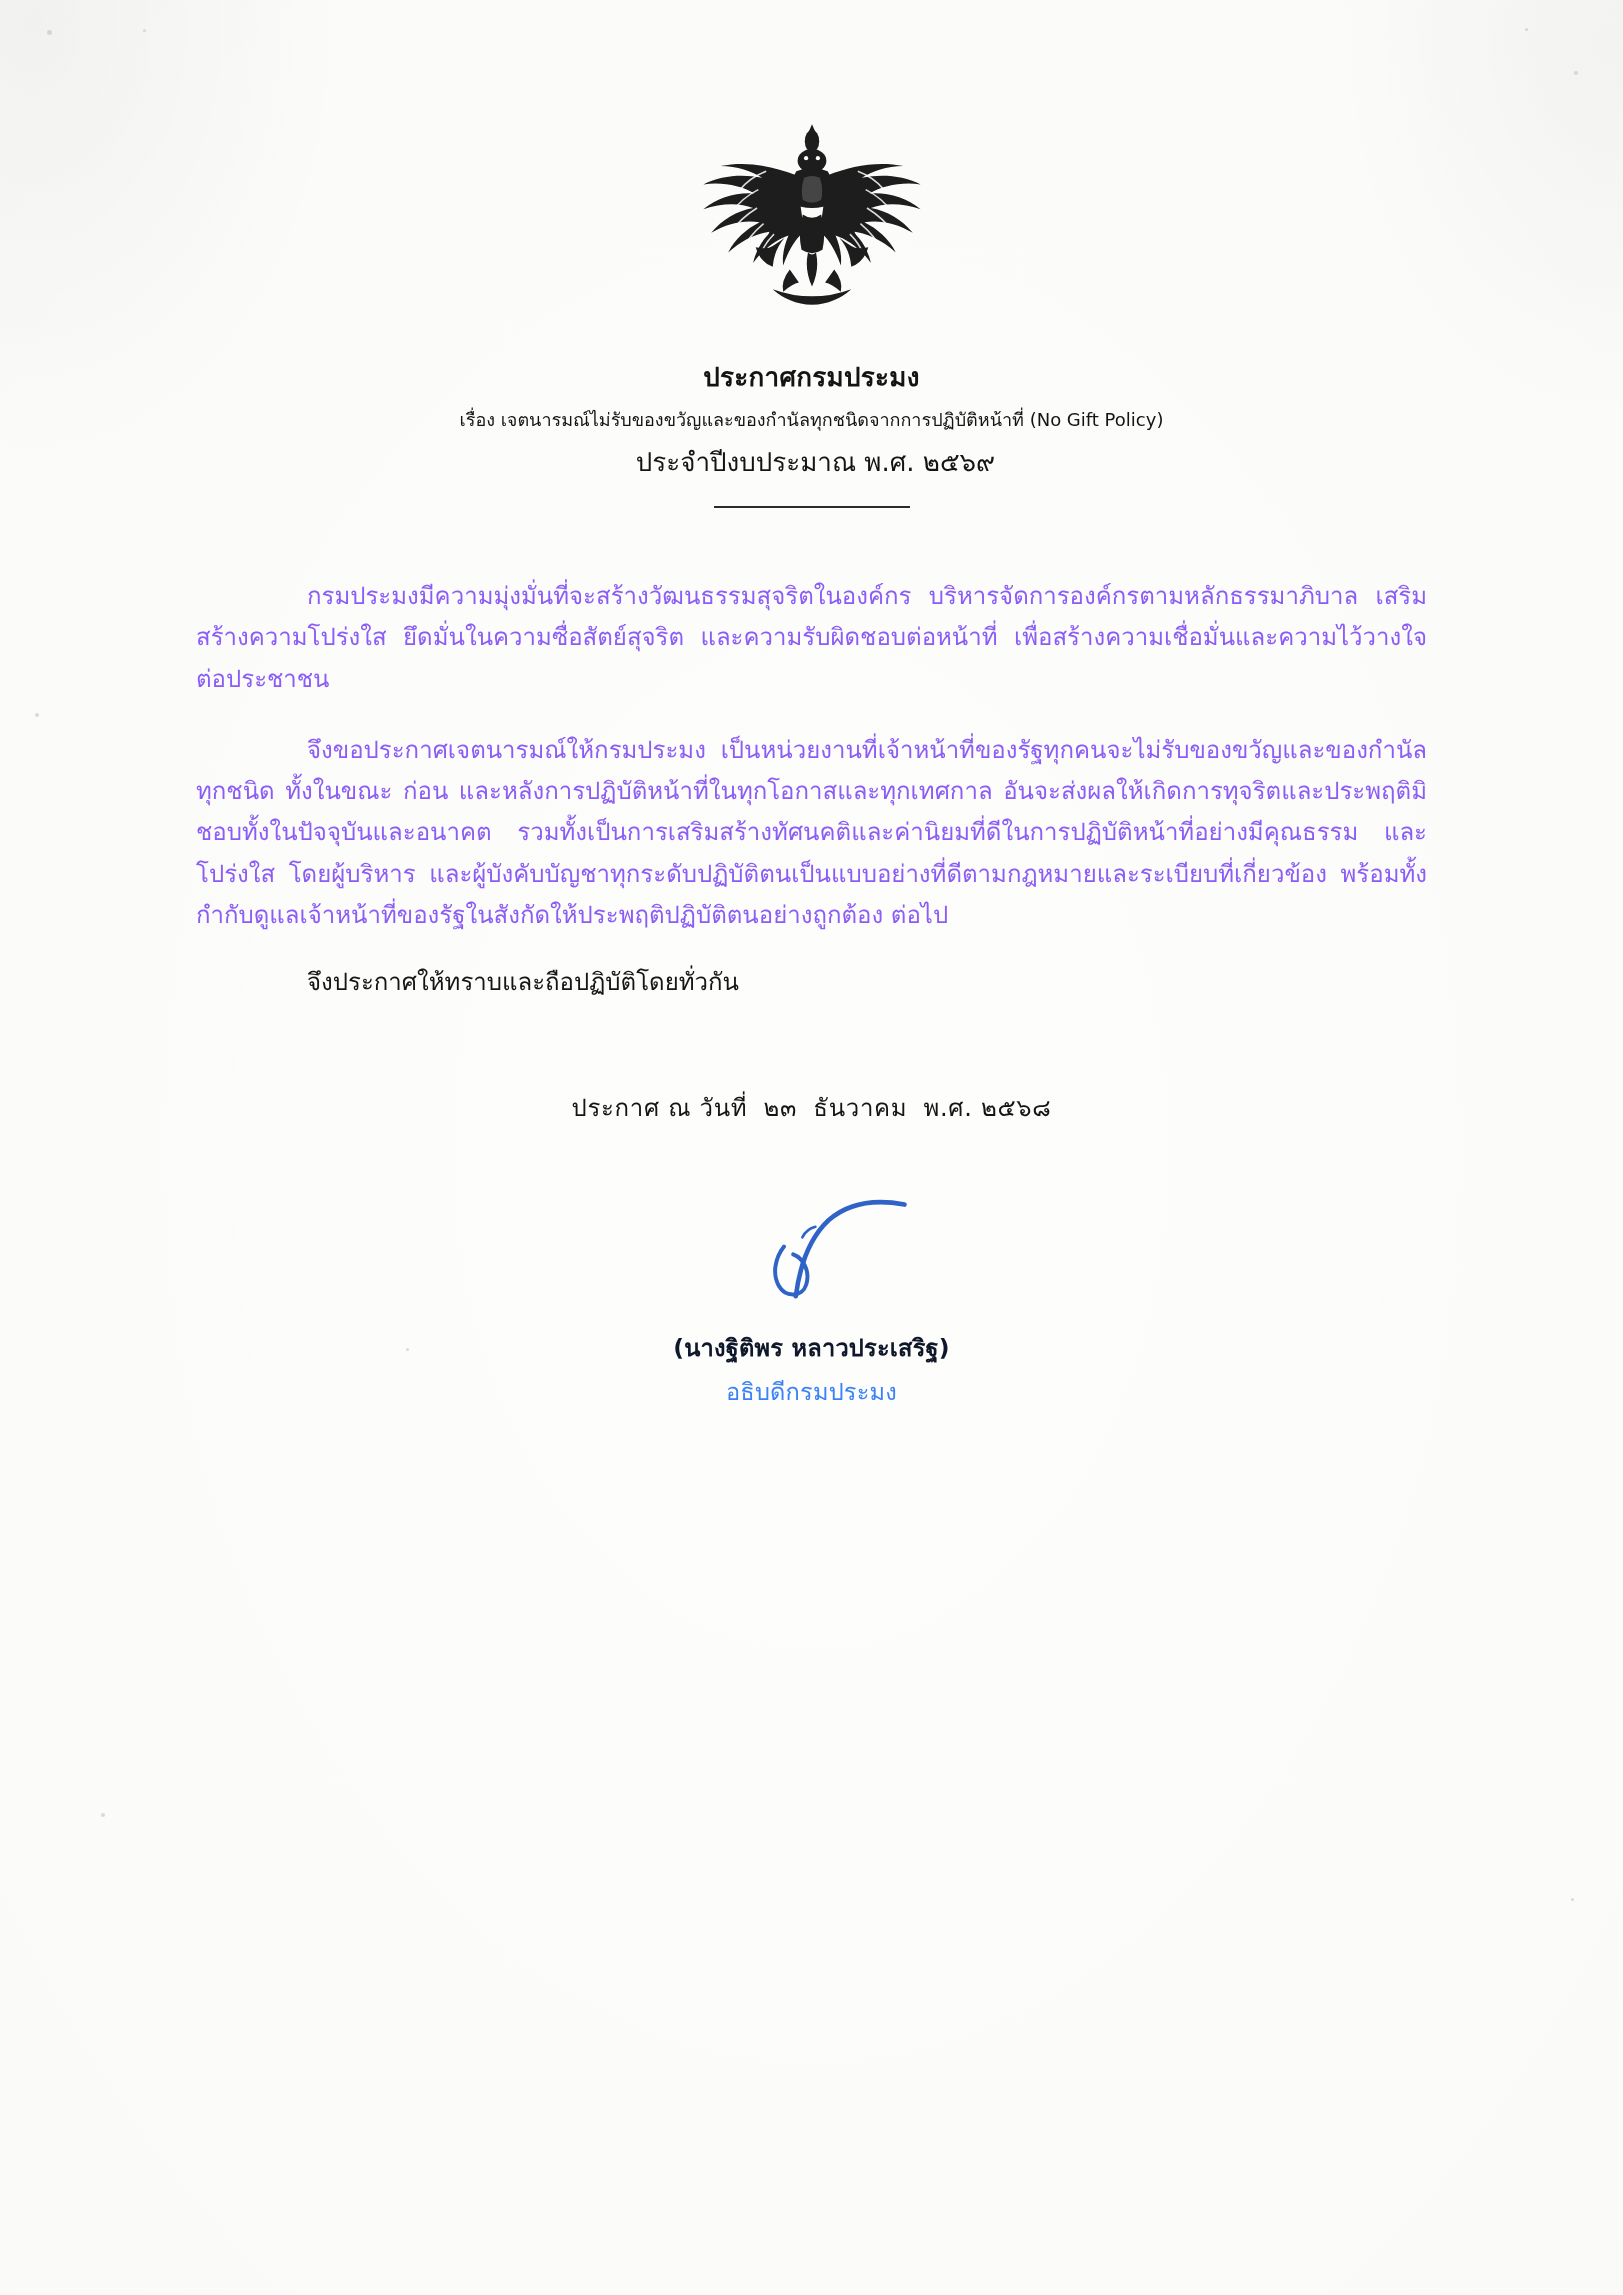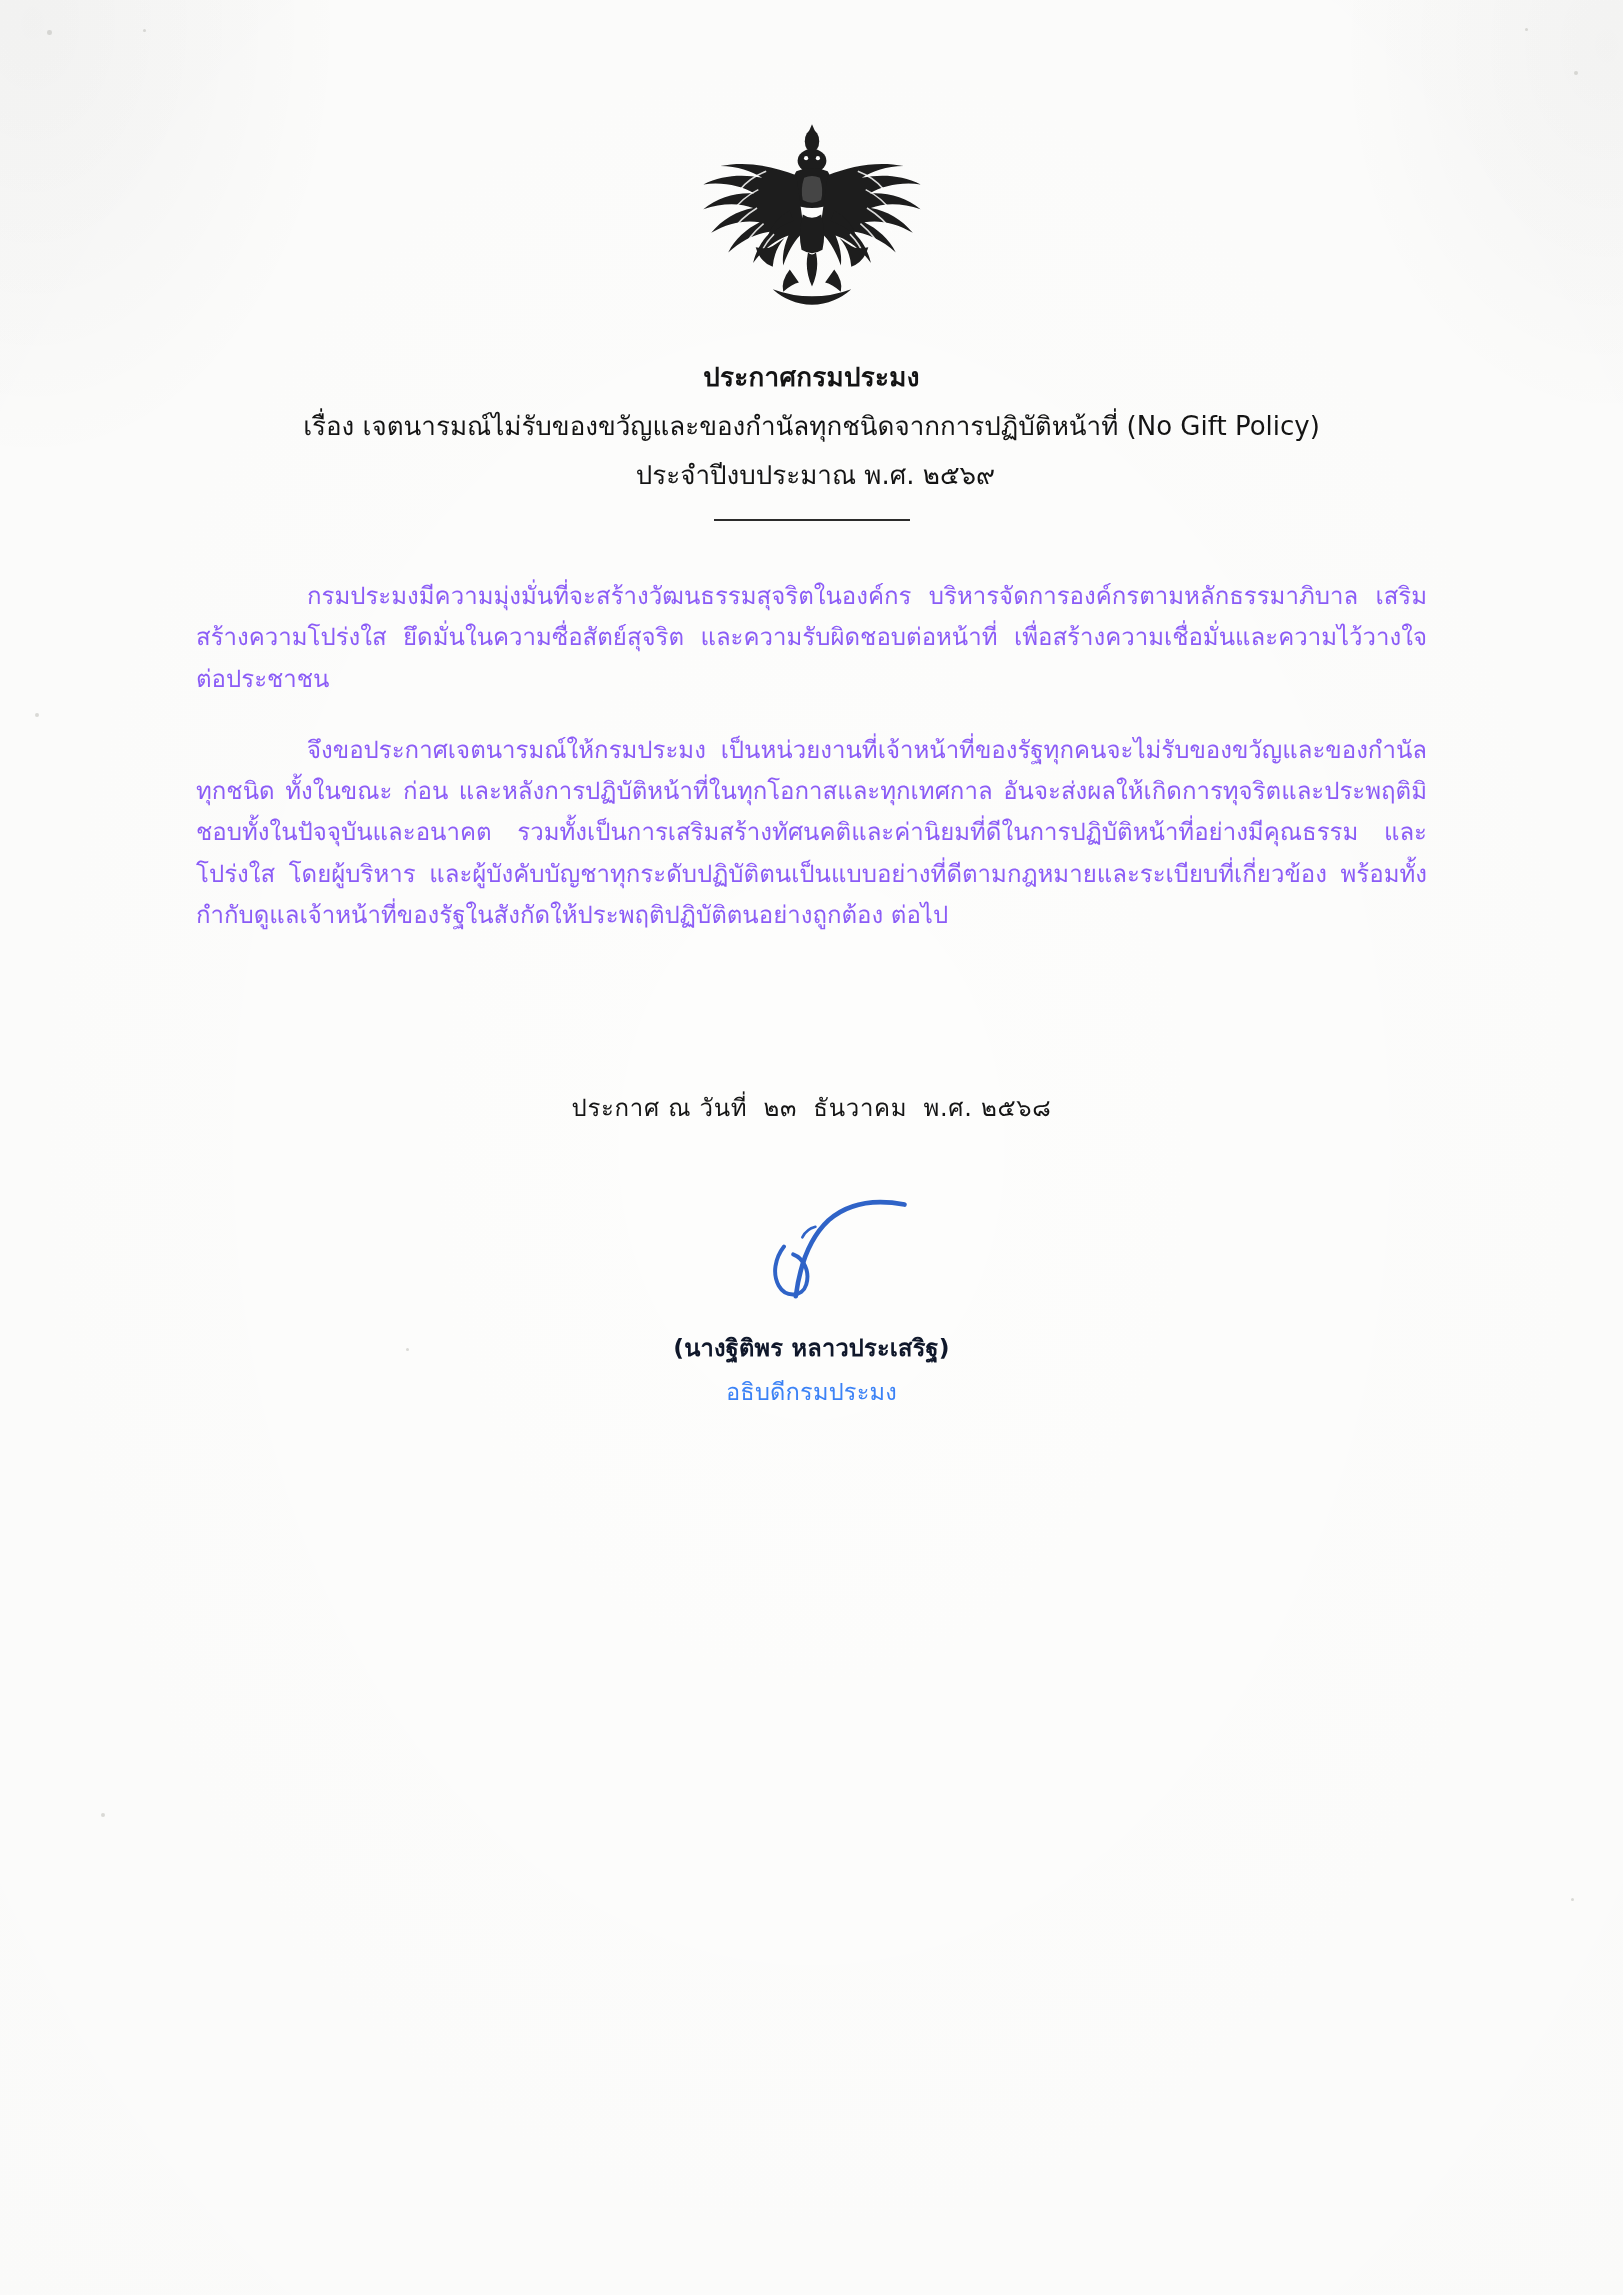--- a/index.html
+++ b/index.html
@@ -59,21 +59,21 @@
   .heading .line {
     line-height: 1.55;
     color: #141414;
   }
   .title-main {
     font-size: 26px;
     font-weight: 700;
     letter-spacing: 0.3px;
   }
   .title-subject {
-    font-size: 26px;
+    font-size: 18px;
     margin-top: 9.2px;
   }
   .title-year {
     font-size: 26px;
     margin-top: 7.9px;
     margin-left: 8px;
   }
   .rule {
     width: 196px;
     height: 2px;
@@ -234,20 +234,21 @@
   <div class="heading">
     <div class="line title-main">ประกาศกรมประมง</div>
     <div class="line title-subject">เรื่อง  เจตนารมณ์ไม่รับของขวัญและของกำนัลทุกชนิดจากการปฏิบัติหน้าที่ (No Gift Policy)</div>
     <div class="line title-year">ประจำปีงบประมาณ พ.ศ. ๒๕๖๙</div>
     <div class="rule"></div>
   </div>
 
   <div class="body-wrap">
     <p class="para indent">กรมประมงมีความมุ่งมั่นที่จะสร้างวัฒนธรรมสุจริตในองค์กร บริหารจัดการองค์กรตามหลักธรรมาภิบาล เสริมสร้างความโปร่งใส ยึดมั่นในความซื่อสัตย์สุจริต และความรับผิดชอบต่อหน้าที่ เพื่อสร้างความเชื่อมั่นและความไว้วางใจต่อประชาชน</p>
     <p class="para indent">จึงขอประกาศเจตนารมณ์ให้กรมประมง เป็นหน่วยงานที่เจ้าหน้าที่ของรัฐทุกคนจะไม่รับของขวัญและของกำนัลทุกชนิด ทั้งในขณะ ก่อน และหลังการปฏิบัติหน้าที่ในทุกโอกาสและทุกเทศกาล อันจะส่งผลให้เกิดการทุจริตและประพฤติมิชอบทั้งในปัจจุบันและอนาคต รวมทั้งเป็นการเสริมสร้างทัศนคติและค่านิยมที่ดีในการปฏิบัติหน้าที่อย่างมีคุณธรรม และโปร่งใส โดยผู้บริหาร และผู้บังคับบัญชาทุกระดับปฏิบัติตนเป็นแบบอย่างที่ดีตามกฎหมายและระเบียบที่เกี่ยวข้อง พร้อมทั้งกำกับดูแลเจ้าหน้าที่ของรัฐในสังกัดให้ประพฤติปฏิบัติตนอย่างถูกต้อง ต่อไป</p>
+    <div class="closing">จึงประกาศให้ทราบและถือปฏิบัติโดยทั่วกัน</div>
   </div>
 
   <div class="dateline">
     <span>ประกาศ ณ วันที่</span>
     <span>๒๓</span>
     <span>ธันวาคม</span>
     <span>พ.ศ. ๒๕๖๘</span>
   </div>
 
   <div class="signature">

